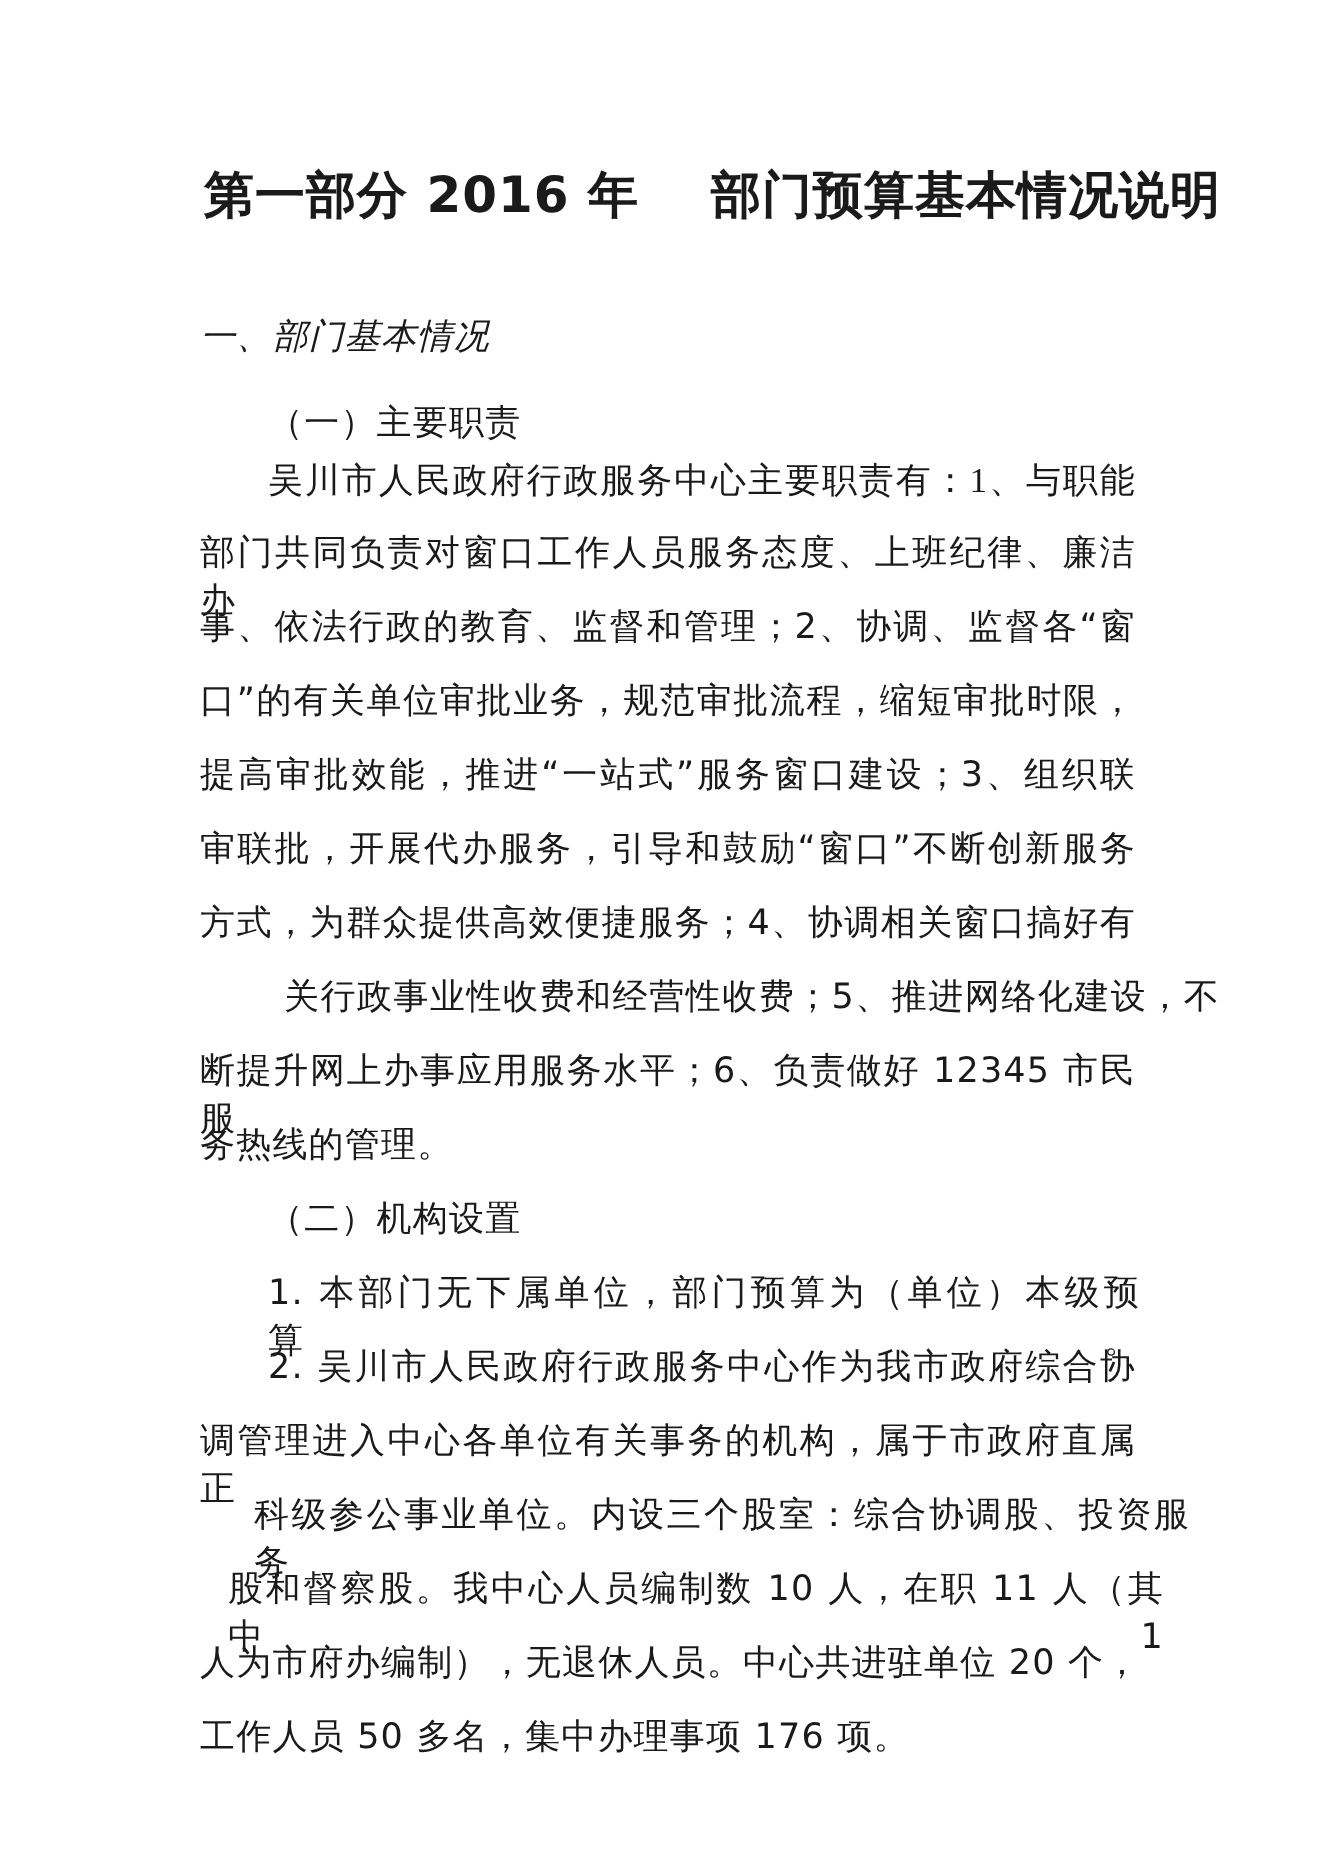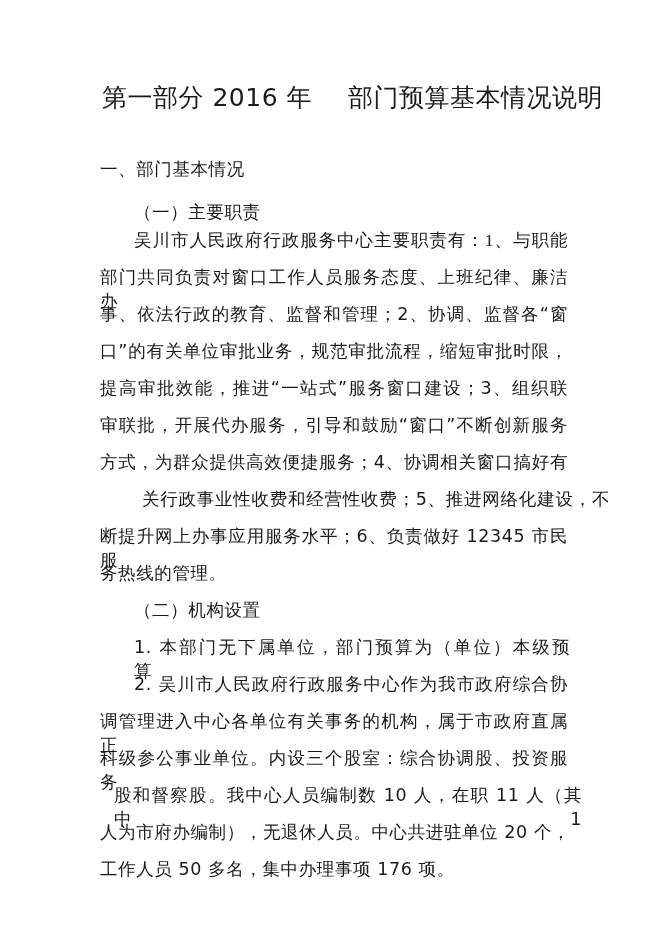--- a/index.html
+++ b/index.html
@@ -23,20 +23,21 @@
       height: 936px;
     }
     .title {
       position: absolute;
       left: 102px;
       top: 80px;
       font-size: 25px;
       line-height: 36px;
       white-space: nowrap;
       letter-spacing: 0.5px;
+      font-weight: bold;
     }
     .title .gap {
       display: inline-block;
       width: 36px;
     }
     .line {
       position: absolute;
       left: 100px;
       font-size: 17.5px;
       line-height: 24px;
@@ -52,39 +53,39 @@
   </style>
 </head>
 <body>
 
 <div class="page">
 
   <div class="title">
     <span>第一部分 2016 年</span><span class="gap"></span><span>部门预算基本情况说明</span>
   </div>
 
-  <div class="line" style="top:157px;">一、部门基本情况</div>
+  <div class="line" style="top:157px;font-style:italic;">一、部门基本情况</div>
 
   <div class="line" style="left:134px; top:200px;text-align:center;">（一）主要职责</div>
 
   <div class="line justify" style="left:134px; width:434px; top:228px;font-family:Liberation Serif, serif;">吴川市人民政府行政服务中心主要职责有：1、与职能</div>
   <div class="line justify" style="top:265px;">部门共同负责对窗口工作人员服务态度、上班纪律、廉洁办</div>
   <div class="line justify" style="top:302px;">事、依法行政的教育、监督和管理；2、协调、监督各“窗</div>
   <div class="line justify" style="top:339px;">口”的有关单位审批业务，规范审批流程，缩短审批时限，</div>
   <div class="line justify" style="top:376px;">提高审批效能，推进“一站式”服务窗口建设；3、组织联</div>
   <div class="line justify" style="top:413px;">审联批，开展代办服务，引导和鼓励“窗口”不断创新服务</div>
   <div class="line justify" style="top:450px;">方式，为群众提供高效便捷服务；4、协调相关窗口搞好有</div>
   <div class="line justify" style="top:487px;margin-left:42px;">关行政事业性收费和经营性收费；5、推进网络化建设，不</div>
   <div class="line justify" style="top:524px;">断提升网上办事应用服务水平；6、负责做好 12345 市民服</div>
   <div class="line" style="left:134px; top:598px;">（二）机构设置</div>
 
   <div class="line" style="top:561px;">务热线的管理。</div>
 
   <div class="line justify" style="left:134px; width:436px; top:635px;">1. 本部门无下属单位，部门预算为（单位）本级预算。</div>
 
   <div class="line justify" style="left:134px; width:434px; top:672px;">2. 吴川市人民政府行政服务中心作为我市政府综合协</div>
   <div class="line justify" style="top:709px;">调管理进入中心各单位有关事务的机构，属于市政府直属正</div>
-  <div class="line justify" style="top:746px;">科级参公事业单位。内设三个股室：综合协调股、投资服务</div>
+  <div class="line justify" style="top:746px;margin-left:27px;">科级参公事业单位。内设三个股室：综合协调股、投资服务</div>
   <div class="line justify" style="top:783px;margin-left:14px;">股和督察股。我中心人员编制数 10 人，在职 11 人（其中 1</div>
   <div class="line" style="top:820px; width:450px;">人为市府办编制），无退休人员。中心共进驻单位 20 个，</div>
   <div class="line" style="top:857px;">工作人员 50 多名，集中办理事项 176 项。</div>
 
 </div>
 
 </body></html>

